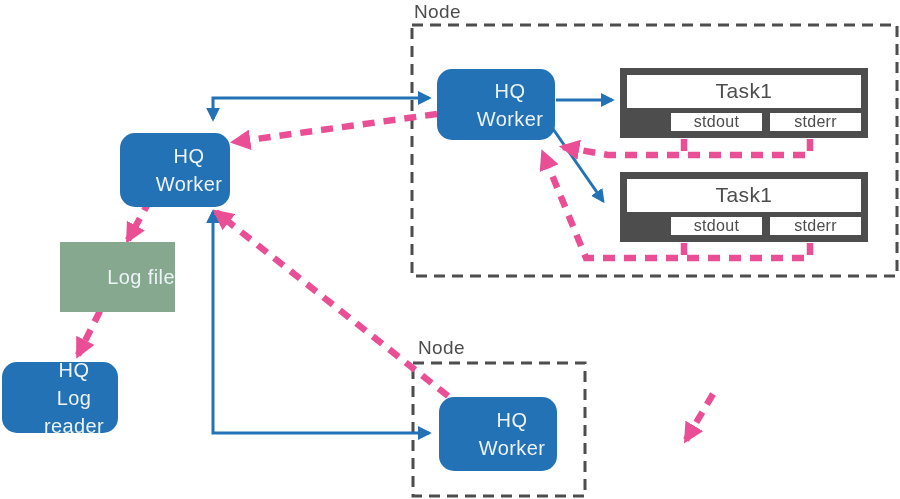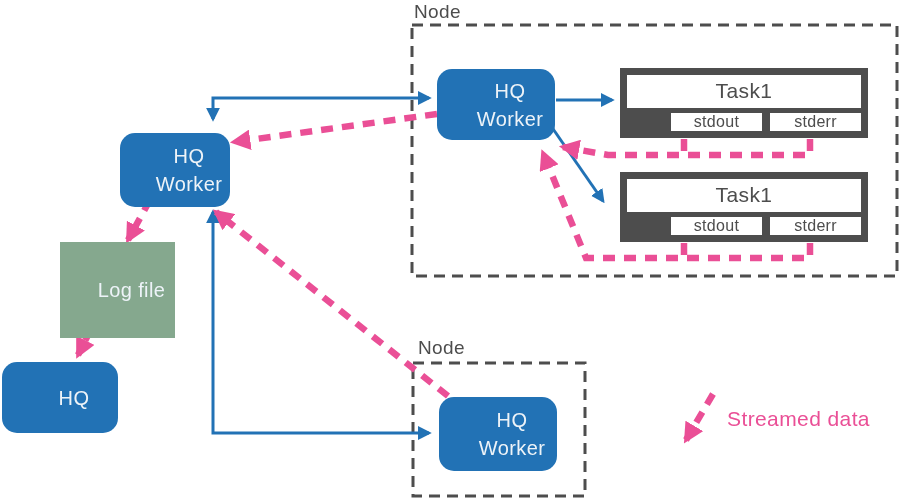--- a/index.html
+++ b/index.html
@@ -100,39 +100,39 @@
   <div class="box blue-box" style="left:437px; top:69px; width:118px; height:71px;">
     <span>HQ</span>
     <span>Worker</span>
   </div>
 
   <div class="box blue-box" style="left:439px; top:397px; width:118px; height:74px;">
     <span>HQ</span>
     <span>Worker</span>
   </div>
 
-  <div class="box green-box" style="left:60px; top:242px; width:115px; height:96px;">
+  <div class="box green-box" style="left:60px; top:242px; width:115px; height:70px;align-items:flex-end;">
     <span>Log file</span>
   </div>
 
   <div class="box blue-box" style="left:2px; top:362px; width:116px; height:71px;">
     <span>HQ</span>
+    <span>Log reader</span>
   </div>
 
   <div class="task" style="left:620px; top:68px;">
     <div class="task-title">Task1</div>
     <div class="task-row">
       <div class="task-out">stdout</div>
       <div class="task-out">stderr</div>
     </div>
   </div>
 
   <div class="task" style="left:620px; top:172px;">
     <div class="task-title">Task1</div>
     <div class="task-row">
       <div class="task-out">stdout</div>
       <div class="task-out">stderr</div>
     </div>
   </div>
 
-  <div class="legend-label">Streamed data</div>
 
 </div>
 
 </body></html>

